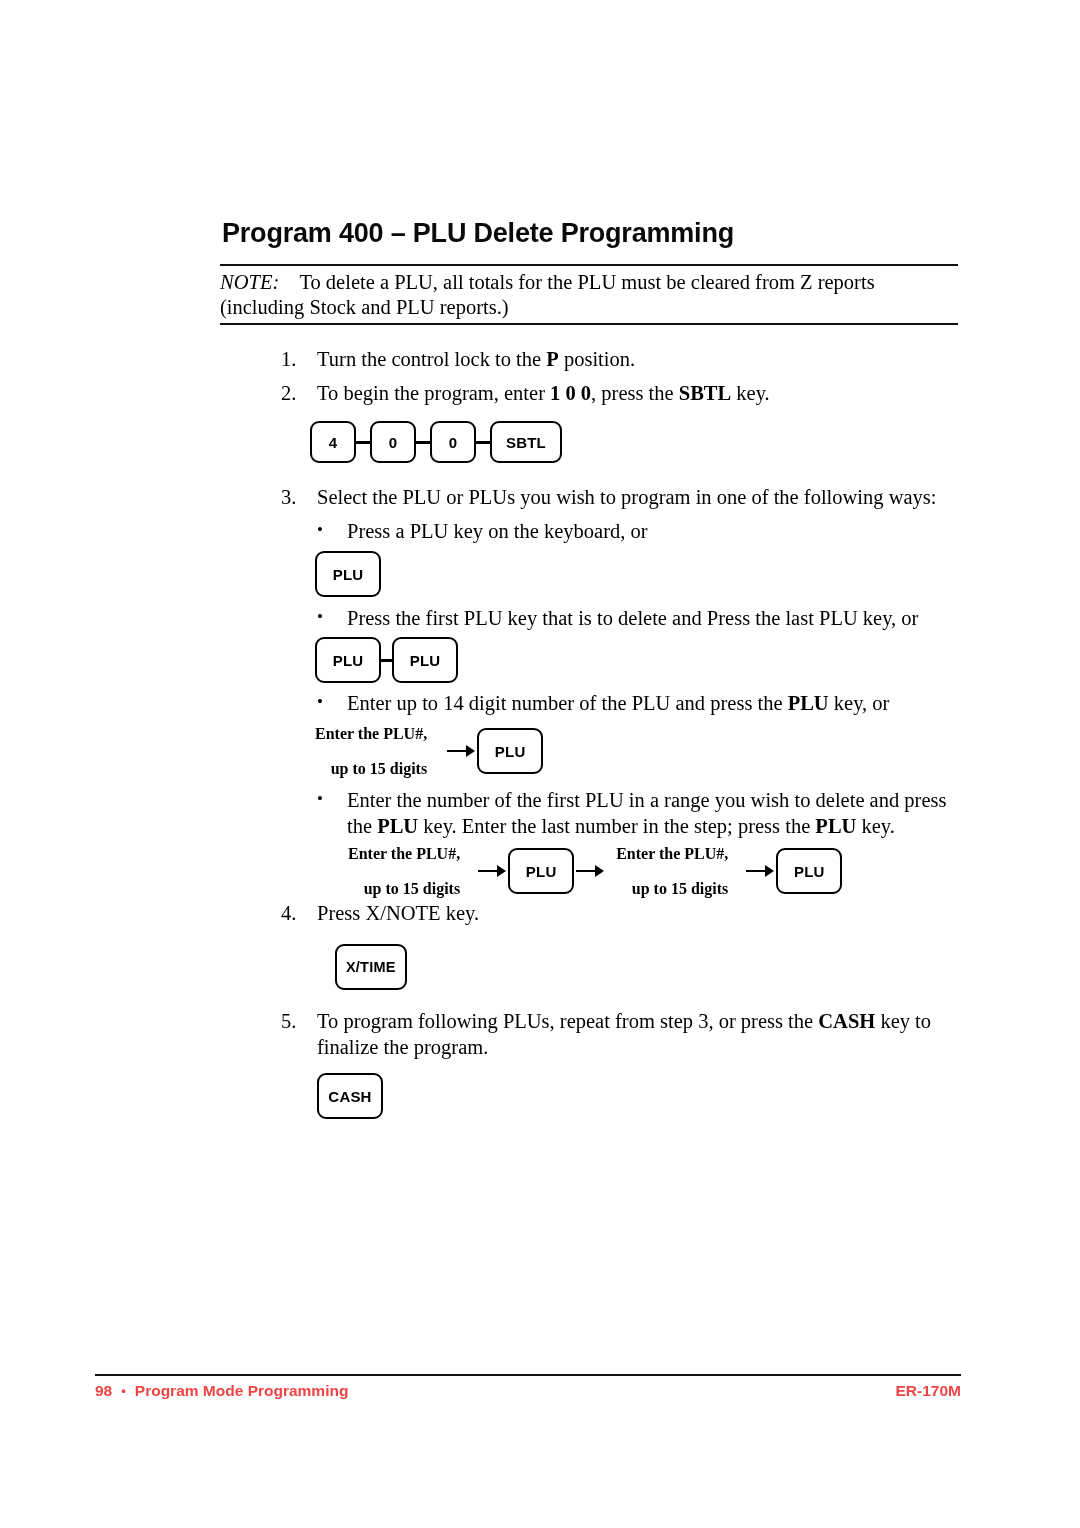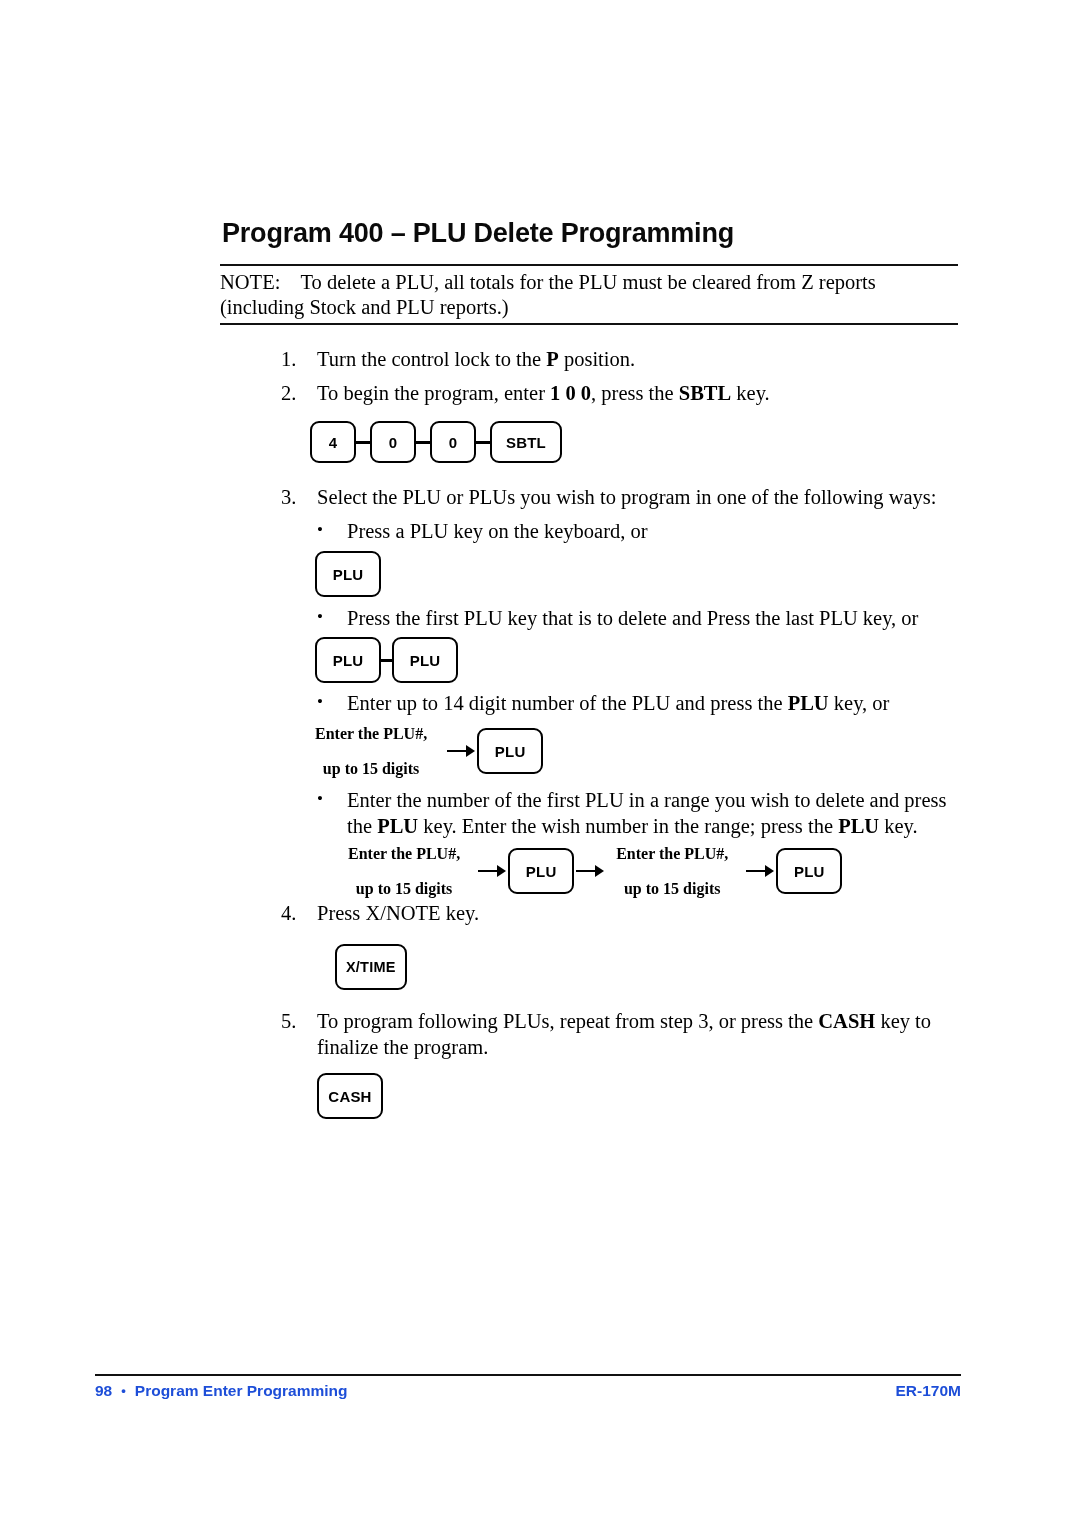--- a/index.html
+++ b/index.html
@@ -48,20 +48,21 @@
     height: 0;
     border-top: 2px solid #111;
   }
   .note-text {
     font-size: 20.5px;
     line-height: 25px;
     padding: 4px 0 3px 0;
   }
   .note-label {
     white-space: pre;
+    font-style: italic;
   }
 
   
   .step {
     position: absolute;
     font-size: 20.5px;
     line-height: 26px;
   }
   .step .num {
     position: absolute;
@@ -153,21 +154,21 @@
   
   .dlabel {
     font-family: "Liberation Serif", serif;
     font-weight: bold;
     font-size: 16px;
     line-height: 19px;
     text-align: center;
     white-space: nowrap;
   }
   .dlabel .l1 { display: block; text-align: left; }
-  .dlabel .l2 { display: block; text-align: center; margin-top: 16px; }
+  .dlabel .l2 { display: block; text-align: right; margin-top: 16px; }
 
   
   .footer {
     position: absolute;
     left: 95px;
     top: 1374px;
     width: 866px;
   }
   .footer .fhr {
     width: 100%;
@@ -175,21 +176,21 @@
     border-top: 2.5px solid #111;
   }
   .footer .frow {
     display: flex;
     justify-content: space-between;
     align-items: baseline;
     margin-top: 6px;
     font-family: "Liberation Sans", sans-serif;
     font-weight: bold;
     font-size: 15.5px;
-    color: #1d4ed8;
+    color: #ef4444;
   }
   .footer .fleft { display: flex; align-items: center; gap: 9px; }
   .footer .fdot { font-size: 13px; line-height: 1; position: relative; top: -1px;}
 </style>
 </head>
 <body>
 
 <div class="page">
 
   <div class="title">Program 400 – PLU Delete Programming</div>
@@ -259,21 +260,21 @@
     </div>
     <div class="arrow" style="margin-left:20px;">
       <div class="shaft"></div>
         <div class="head"></div>
     </div>
     <div class="key wide tall" style="margin-left:2px;">PLU</div>
   </div>
 
   <div class="bullet-item" style="left:317px; top:787px; width:648px;">
     <span class="dot">•</span>
-    <span class="body"><span>Enter the number of the first PLU in a range you wish to delete and press the </span><b>PLU</b><span> key.    Enter the wish number in the range; press the </span><b>PLU</b><span> key.</span></span>
+    <span class="body"><span>Enter the number of the first PLU in a range you wish to delete and press the </span><b>PLU</b><span> key.    Enter the last number in the step; press the </span><b>PLU</b><span> key.</span></span>
   </div>
 
   <div class="keyrow" style="left:348px; top:844px;">
     <div class="dlabel">
       <span class="l1">Enter the PLU#,</span>
       <span class="l2">up to 15 digits</span>
     </div>
     <div class="arrow" style="margin-left:18px;">
       <div class="shaft"></div>
         <div class="head"></div>
@@ -311,19 +312,19 @@
   <div class="keyrow" style="left:317px; top:1073px;">
     <div class="key cash tall">CASH</div>
   </div>
 
   <div class="footer">
     <div class="fhr"></div>
     <div class="frow">
       <div class="fleft">
         <span>98</span>
         <span class="fdot">•</span>
-        <span>Program Enter Programming</span>
+        <span>Program Mode Programming</span>
       </div>
       <div>ER-170M</div>
     </div>
   </div>
 
 </div>
 
 </body></html>

